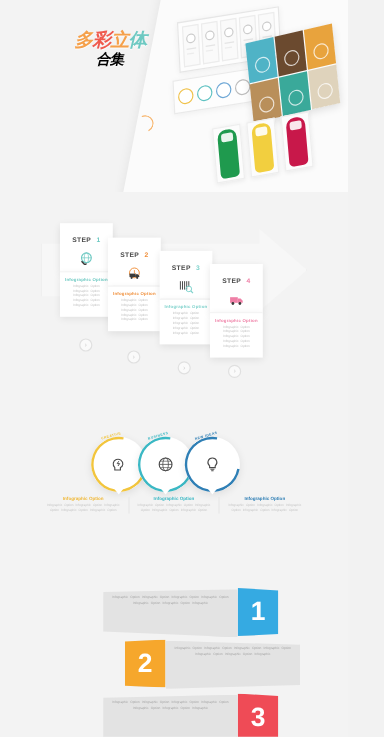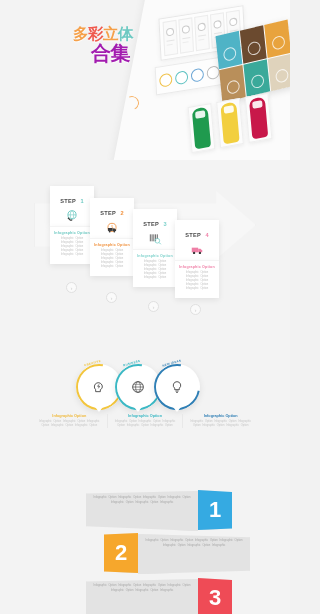--- a/index.html
+++ b/index.html
@@ -5,34 +5,34 @@
   * { box-sizing: border-box; margin: 0; padding: 0; }
   html, body {
     width: 290px; height: 614px;
     background: #f2f2f2;
     font-family: "Liberation Sans", sans-serif;
     overflow: hidden;
   }
   .page { position: relative; width: 290px; height: 614px; background: #f3f3f3; }
 
   
-  .hero { position: absolute; left: 13px; top: 0; width: 290px; height: 160px; overflow: hidden; }
+  .hero { position: absolute; left: 2px; top: 0; width: 290px; height: 160px; overflow: hidden; font-style: italic; }
   .hero-sheet {
     position: absolute; left: 118px; top: -24px; width: 200px; height: 210px;
     background: #fbfbfb; transform: rotate(11deg);
     box-shadow: 0 2px 10px rgba(0,0,0,.07);
   }
   .hero-title { position: absolute; left: 38px; top: 26px; width: 120px; z-index: 5; }
   .ht-line { white-space: nowrap; font-weight: bold; line-height: 1.02;
     text-shadow: 0 1px 1px rgba(255,255,255,.9); }
   .ht1 { font-size: 15.5px; padding-left: 22px; letter-spacing: -.5px; }
   .ht1 .c1 { color: #f5a04a; } .ht1 .c2 { color: #ef5a4e; }
   .ht1 .c3 { color: #f5a04a; } .ht1 .c4 { color: #6dc9c2; }
   .ht2 { font-size: 15px; color: #ded2c4; padding-left: 2px; margin-top: 1px; letter-spacing: -.5px; }
-  .ht3 { font-size: 20px; color: #a21caf; padding-left: 40px; margin-top: 1px; letter-spacing: -.5px; }
+  .ht3 { font-size: 12px; color: #000000; padding-left: 40px; margin-top: 1px; letter-spacing: -.5px; }
   .ht4 { font-size: 15px; color: #f7b46a; padding-left: 2px; margin-top: 1px; letter-spacing: -.5px; }
   .ht-swirl { position: absolute; left: 112px; top: 96px; width: 14px; height: 14px;
     border: 1.6px solid #f7b46a; border-radius: 50%; border-left-color: transparent;
     border-bottom-color: transparent; transform: rotate(20deg); }
 
   
   .mini-strip {
     position: absolute; left: 146px; top: 12px; width: 86px; height: 42px;
     transform: rotate(-9deg) skewX(-6deg);
     background: #fdfdfd; border: .6px solid #e6e6e6; display: flex; gap: 2px; padding: 3px;

